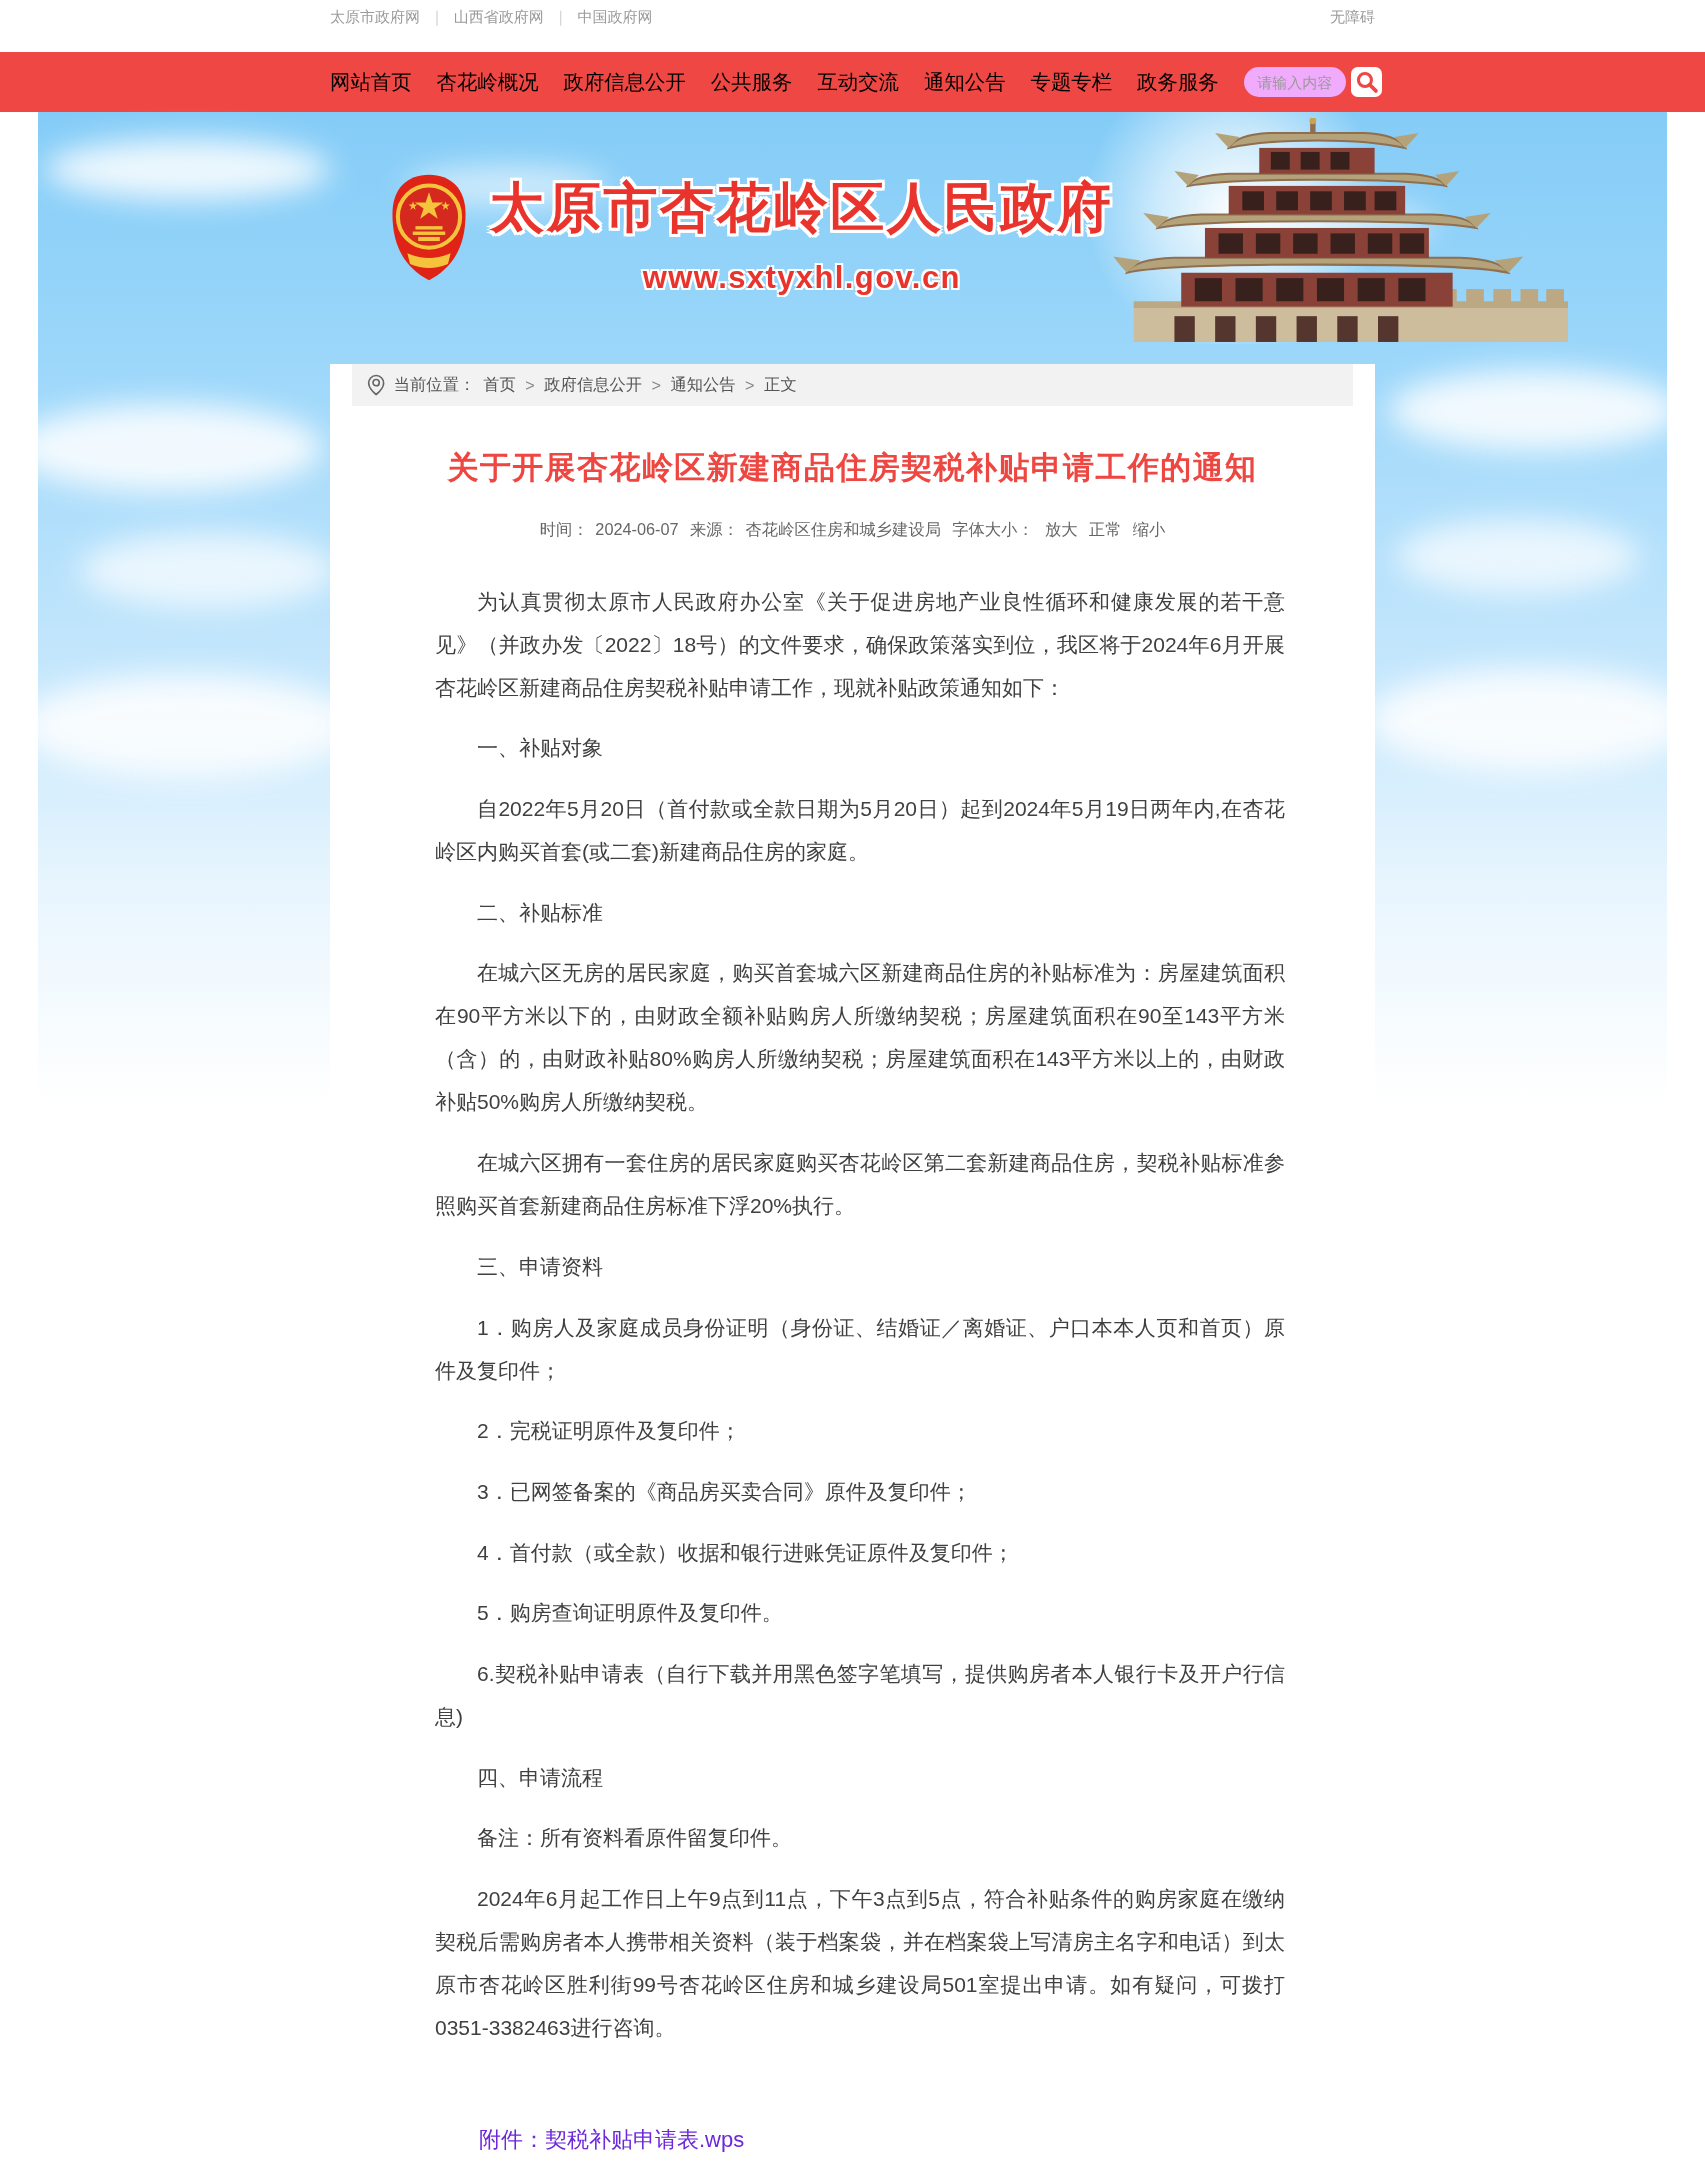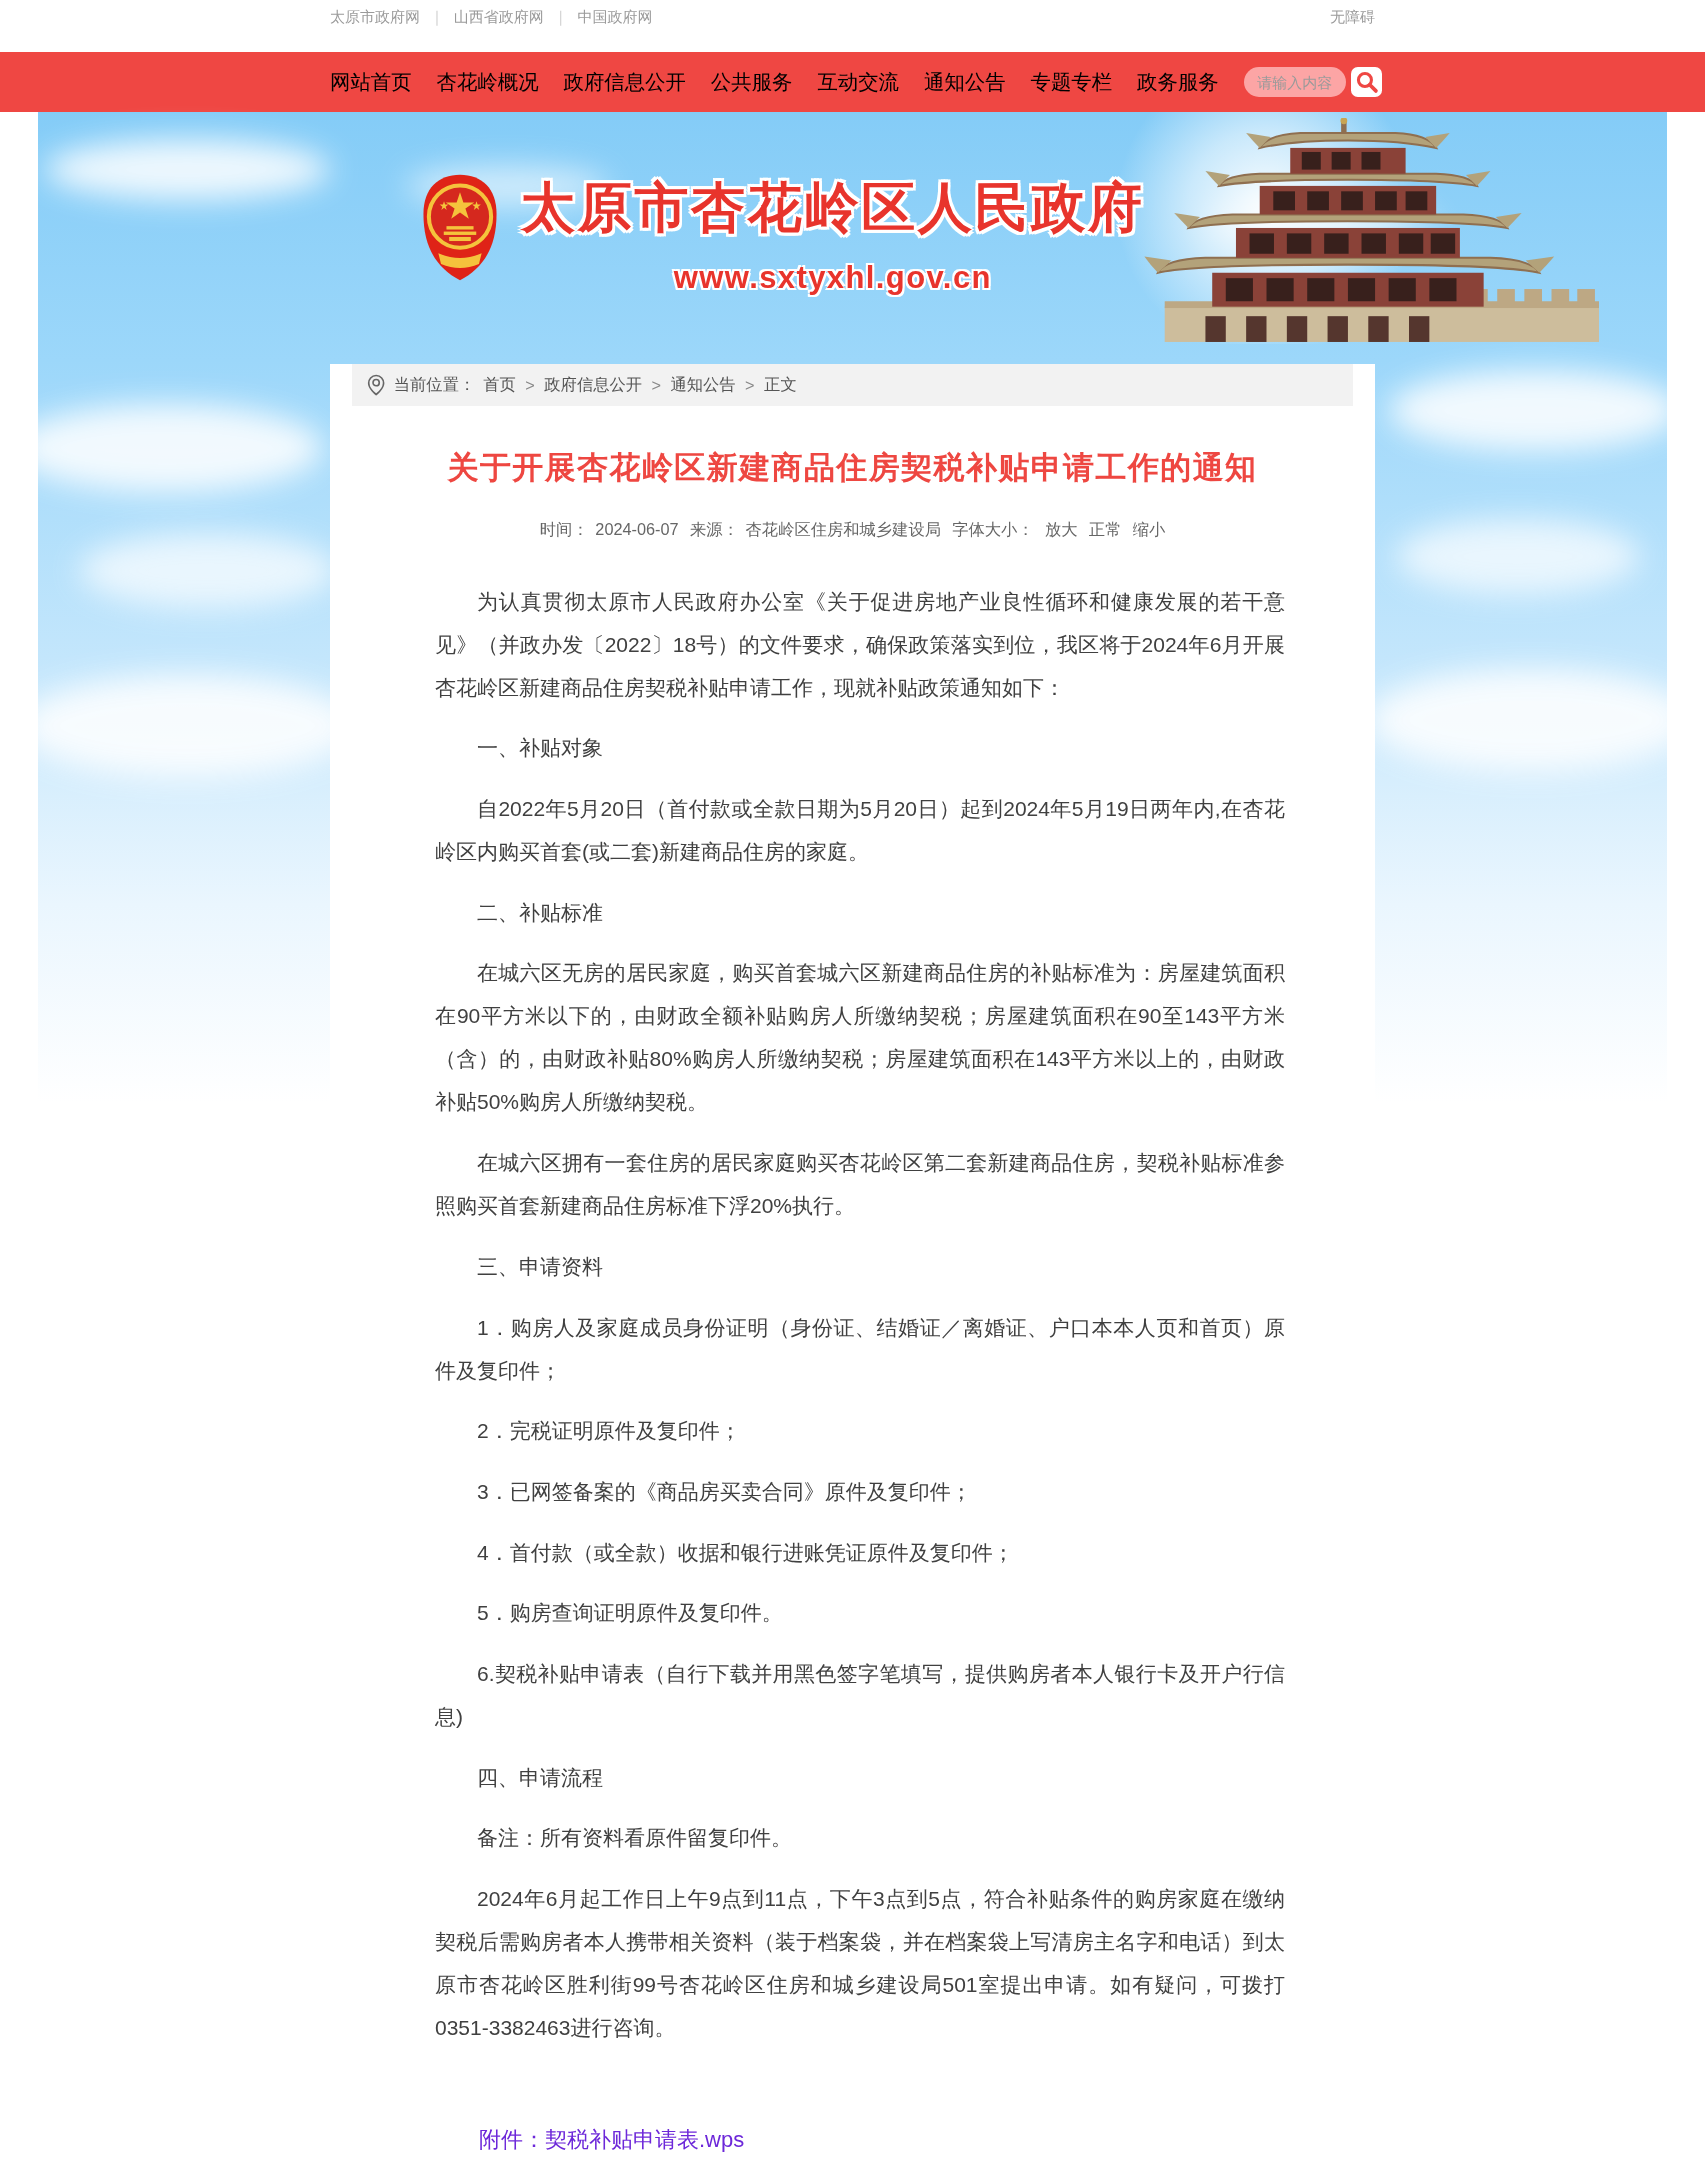--- a/index.html
+++ b/index.html
@@ -11,32 +11,32 @@
   .topbar { height:52px; background:#fff; }
   .topbar-inner { width:1045px; margin:0 auto; height:34px; display:flex; align-items:center; justify-content:space-between; color:#9a9a9a; font-size:15px; }
   .topbar-links { display:flex; align-items:center; gap:9.5px; }
   .topbar-links .sep { color:#c9c9c9; }
 
   
   .navbar { height:60px; background:#ef4743; }
   .nav-inner { width:1045px; margin:0 auto; height:60px; display:flex; align-items:center; gap:25px; }
   .nav-item { color:#000000; font-size:20.4px; white-space:nowrap; cursor:pointer; }
   .nav-search { margin-left:auto; display:flex; align-items:center; gap:5.4px; }
-  .search-input { width:102px; height:30px; border:none; border-radius:15px; padding:0 13.6px; font-size:15px; color:#555; outline:none; background:#fca5a5; }
+  .search-input { width:102px; height:30px; border:none; border-radius:15px; padding:0 13.6px; font-size:15px; color:#555; outline:none; background:#f0abfc; }
   .search-input::placeholder { color:#9a9a9a; }
   .search-btn { width:31px; height:30px; background:#fff; border:none; border-radius:6.8px; display:flex; align-items:center; justify-content:center; cursor:pointer; }
 
   
   .main { position:relative; }
   .sky { position:absolute; top:0; left:38px; width:1629px; height:991px;
          background:linear-gradient(180deg,#84ccf7 0%, #9cd7fa 25%, #c3e6fc 55%, #eaf6fe 80%, #ffffff 100%); }
   .cloud { position:absolute; background:#fff; border-radius:50%; filter:blur(15px); opacity:.85; }
 
   
-  .banner { position:relative; height:232px; width:1629px; margin:0 51px; overflow:hidden; }
+  .banner { position:relative; height:232px; width:1629px; margin:0 20px; overflow:hidden; }
   .sun { position:absolute; top:-61px; right:258px; width:312px; height:312px;
          background:radial-gradient(circle, rgba(255,255,255,.95) 0%, rgba(255,255,255,.55) 35%, rgba(255,255,255,0) 68%); }
   .pagoda { position:absolute; right:81px; bottom:0; }
   .banner-brand { position:absolute; left:367px; top:60px; display:flex; align-items:flex-start; gap:19px; }
   .brand-text { display:flex; flex-direction:column; align-items:center; }
   .site-title { font-size:54px; font-weight:bold; color:#e8342c; letter-spacing:2.7px; white-space:nowrap;
       text-shadow:-2.7px -2.7px 0 #fff,2.7px -2.7px 0 #fff,-2.7px 2.7px 0 #fff,2.7px 2.7px 0 #fff,0 -2.7px 0 #fff,0 2.7px 0 #fff,-2.7px 0 0 #fff,2.7px 0 0 #fff; }
   .site-url { margin-top:15px; font-size:31px; font-weight:bold; color:#e8342c; letter-spacing:1.4px;
       text-shadow:-2px -2px 0 #fff,2px -2px 0 #fff,-2px 2px 0 #fff,2px 2px 0 #fff; }
 

